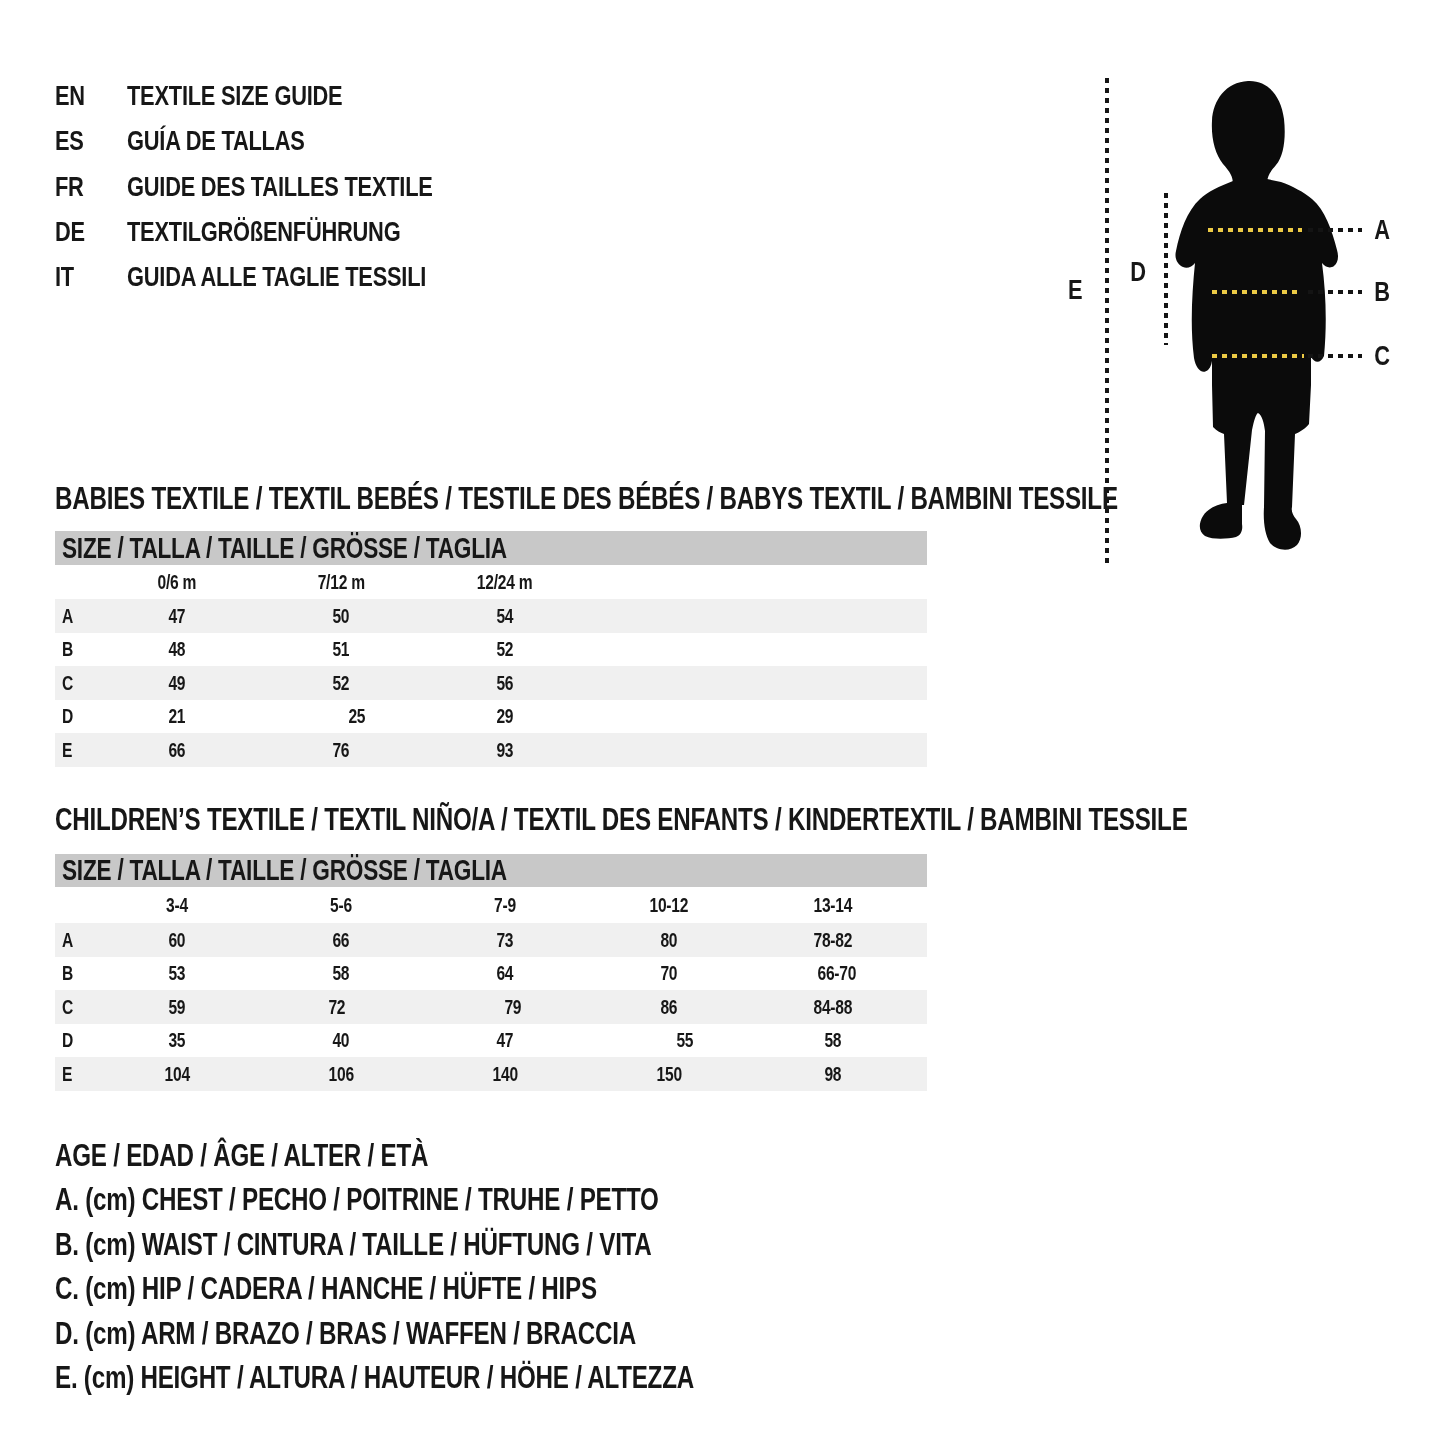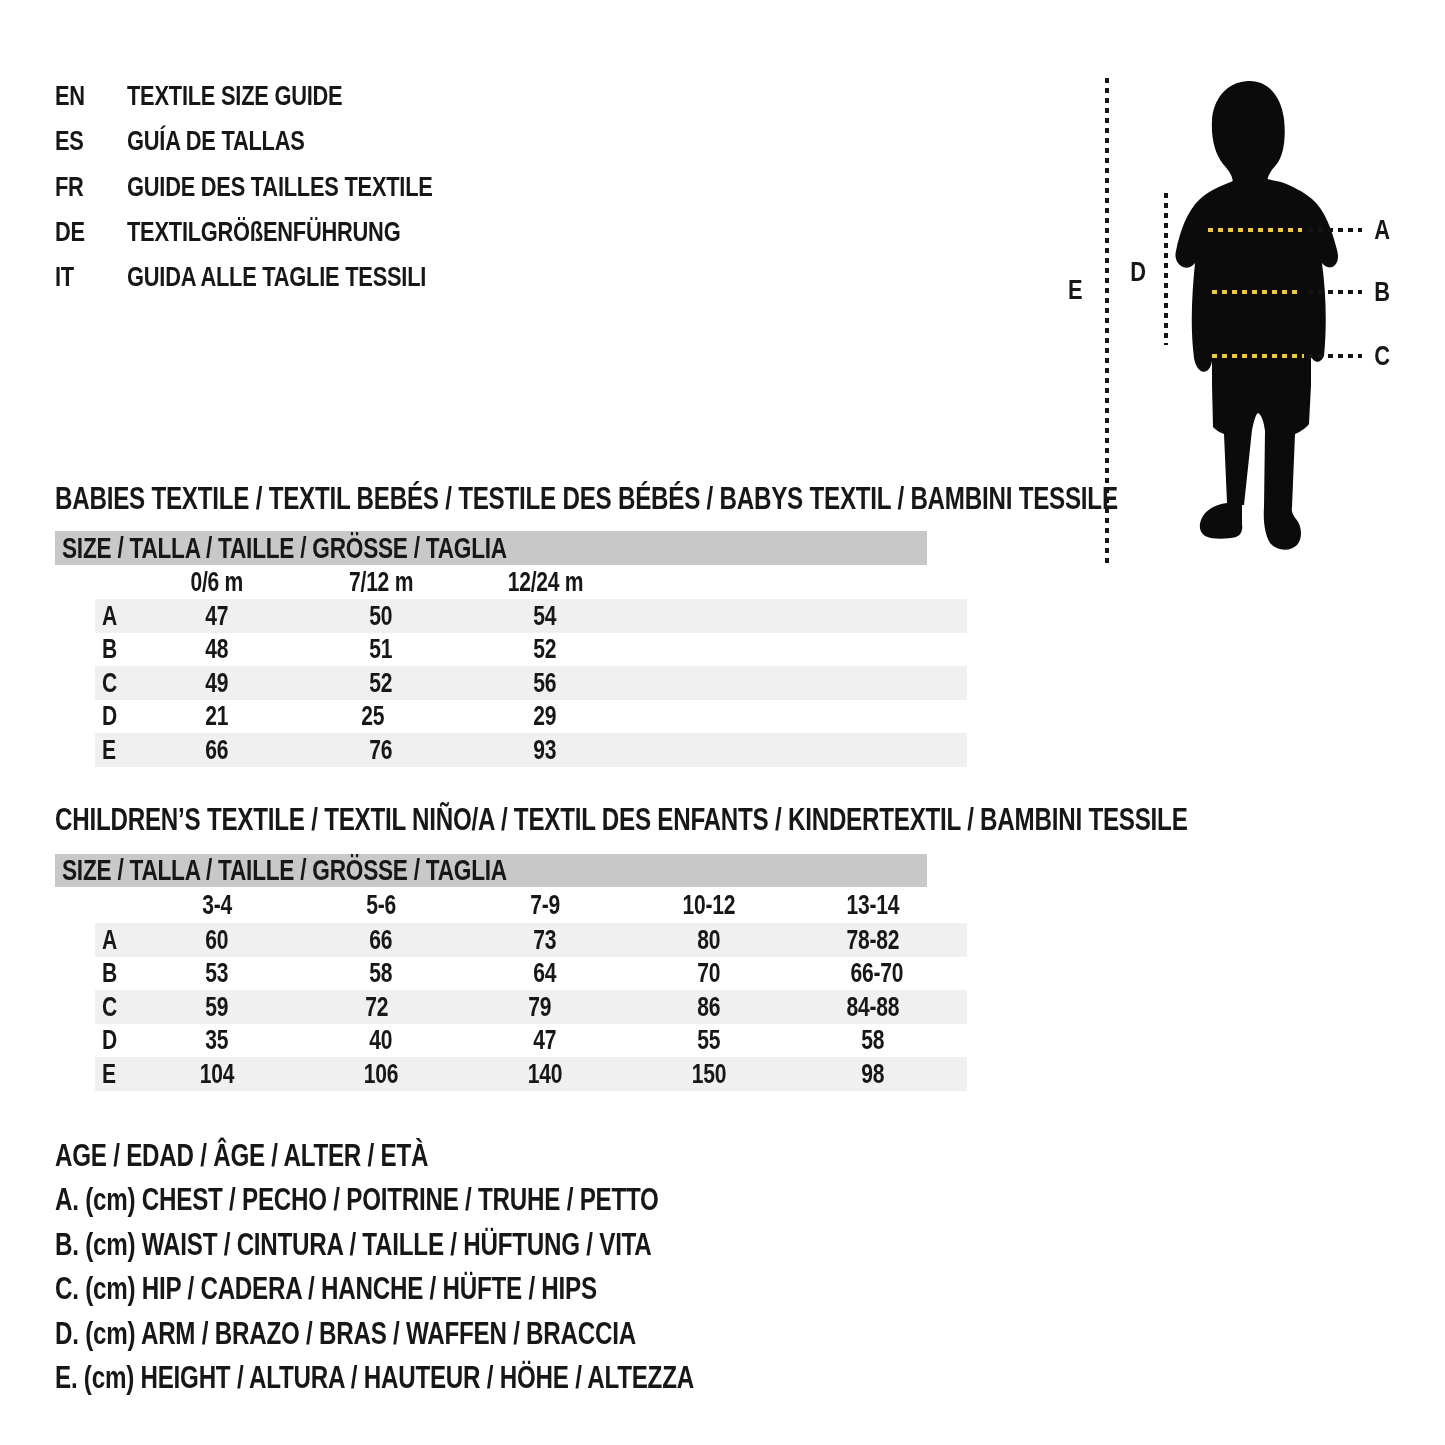--- a/index.html
+++ b/index.html
@@ -15,21 +15,21 @@
      white-space:nowrap;font-weight:700;letter-spacing:-0.3px;}
   
   .lang-row{position:absolute;left:55px;height:45px;line-height:45px;font-size:28px;}
   .lang-code{position:absolute;left:0;top:0;}
   .lang-label{position:absolute;left:72px;top:0;}
   
   .section-title{position:absolute;left:55px;font-size:31px;line-height:32px;}
   
   .size-bar{position:absolute;left:55px;width:872px;background:var(--bar,#c8c8c8);}
   .size-bar .t{margin-left:7px;}
-  .col-head,.data-row{position:absolute;left:55px;width:872px;font-size:27px;margin-left:40px;}
+  .col-head,.data-row{position:absolute;left:55px;width:872px;font-size:20px;}
   .cell{position:absolute;top:0;height:100%;display:flex;align-items:center;justify-content:center;}
   .cell.lbl{justify-content:flex-start;padding-left:7px;}
   .stripe{background:var(--stripe,#f0f0f0);}
   .bar-text{font-size:29px;}
   
   .legend-line{position:absolute;left:55px;font-size:31px;line-height:32px;}
   
   .hdash{position:absolute;height:4px;}
   .hdash.y{background:repeating-linear-gradient(90deg,var(--yellow,#ecca45) 0 5px,transparent 5px 10px);}
   .hdash.k{background:repeating-linear-gradient(90deg,var(--ink,#141414) 0 5px,transparent 5px 10px);}
@@ -156,21 +156,21 @@
         <span class="tc">56</span>
       </span>
   </div>
   <div class="data-row" style="top:700px;height:33px">
     <span class="cell lbl" style="left:0;width:40px">
         <span class="t">D</span>
       </span>
     <span class="cell" style="left:40px;width:164px">
         <span class="tc">21</span>
       </span>
-    <span class="cell" style="left:196px;width:164px">
+    <span class="cell" style="left:220px;width:164px">
         <span class="tc">25</span>
       </span>
     <span class="cell" style="left:368px;width:164px">
         <span class="tc">29</span>
       </span>
   </div>
   <div class="data-row stripe" style="top:733px;height:34px">
     <span class="cell lbl" style="left:0;width:40px">
         <span class="t">E</span>
       </span>
@@ -256,21 +256,21 @@
   <div class="data-row stripe" style="top:990px;height:34px">
     <span class="cell lbl" style="left:0;width:40px">
         <span class="t">C</span>
       </span>
     <span class="cell" style="left:40px;width:164px">
         <span class="tc">59</span>
       </span>
     <span class="cell" style="left:200px;width:164px">
         <span class="tc">72</span>
       </span>
-    <span class="cell" style="left:363px;width:164px">
+    <span class="cell" style="left:376px;width:164px">
         <span class="tc">79</span>
       </span>
     <span class="cell" style="left:532px;width:164px">
         <span class="tc">86</span>
       </span>
     <span class="cell" style="left:696px;width:164px">
         <span class="tc">84-88</span>
       </span>
   </div>
   <div class="data-row" style="top:1024px;height:33px">
@@ -279,21 +279,21 @@
       </span>
     <span class="cell" style="left:40px;width:164px">
         <span class="tc">35</span>
       </span>
     <span class="cell" style="left:204px;width:164px">
         <span class="tc">40</span>
       </span>
     <span class="cell" style="left:368px;width:164px">
         <span class="tc">47</span>
       </span>
-    <span class="cell" style="left:532px;width:164px">
+    <span class="cell" style="left:548px;width:164px">
         <span class="tc">55</span>
       </span>
     <span class="cell" style="left:696px;width:164px">
         <span class="tc">58</span>
       </span>
   </div>
   <div class="data-row stripe" style="top:1057px;height:34px">
     <span class="cell lbl" style="left:0;width:40px">
         <span class="t">E</span>
       </span>

